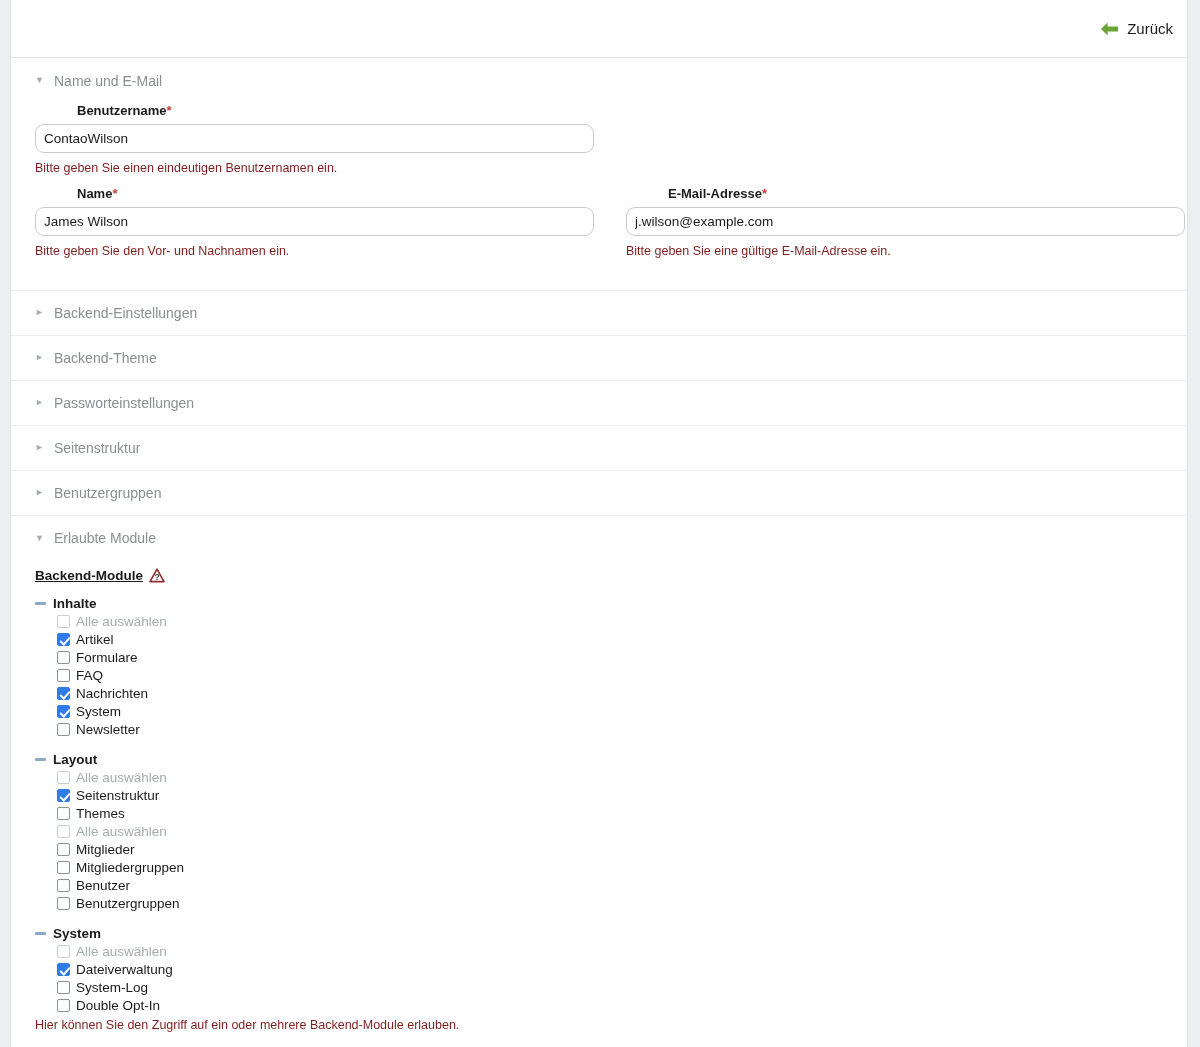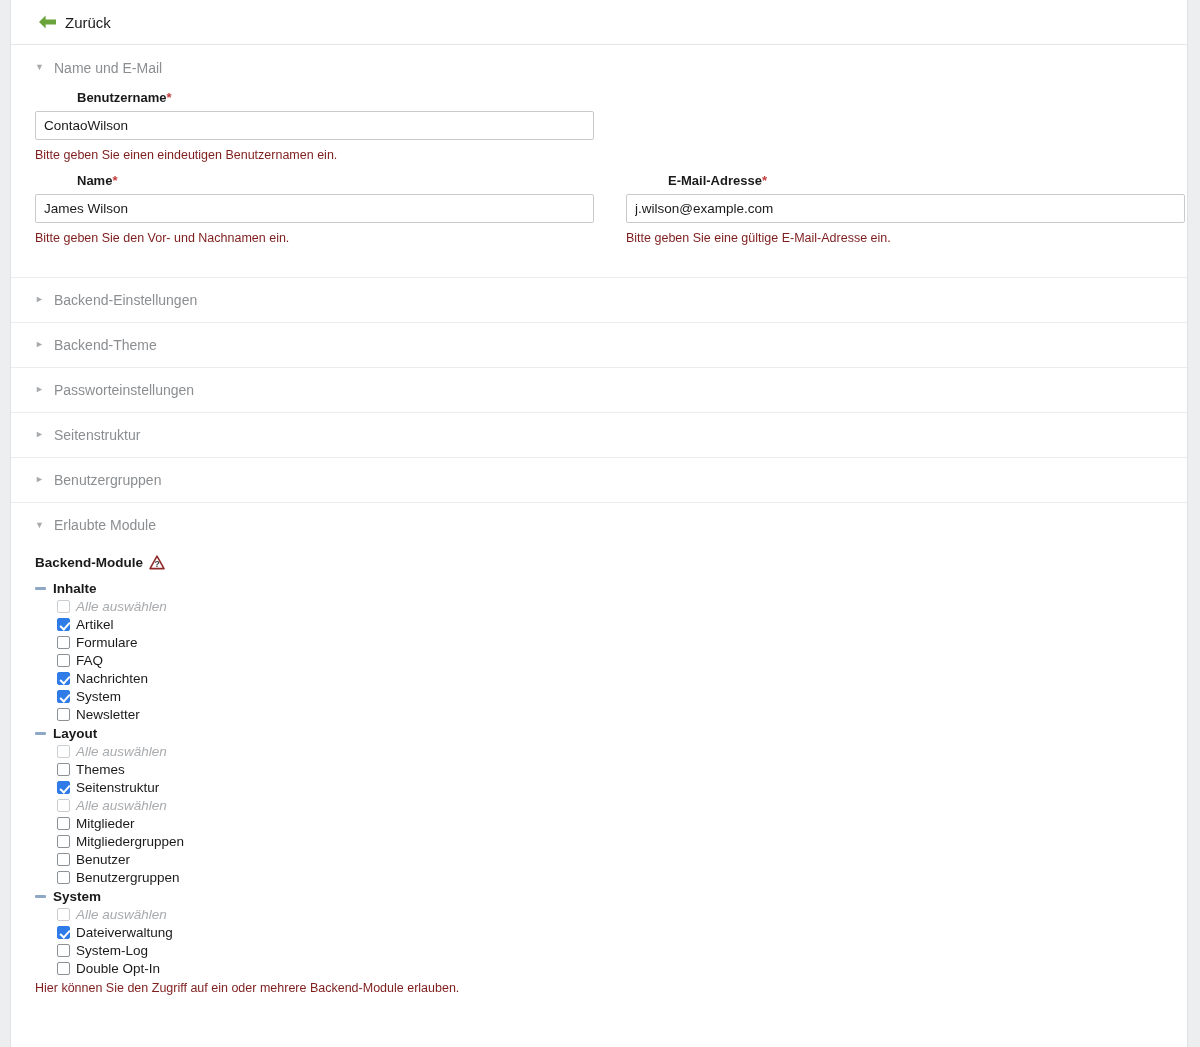--- a/index.html
+++ b/index.html
@@ -25,25 +25,25 @@
     width: 1178px;
     min-height: 1047px;
     background: #ffffff;
     border-left: 1px solid #dfe1e3;
     border-right: 1px solid #dfe1e3;
     box-sizing: border-box;
   }
 
   
   .topbar {
-    height: 45px;
+    height: 58px;
     border-bottom: 1px solid #e4e6e8;
     display: flex;
     align-items: center;
-    justify-content: flex-start;
+    justify-content: flex-end;
     padding-right: 14px;
     box-sizing: border-box;
     padding-left: 27px;
   }
   .back-link {
     display: inline-flex;
     align-items: center;
     gap: 8px;
     text-decoration: none;
     color: #1a1a1a;
@@ -109,21 +109,21 @@
   }
   label.fld .req { color: #c33c3c; font-weight: bold; }
 
   input.tf {
     display: block;
     width: 100%;
     height: 29px;
     box-sizing: border-box;
     padding: 4px 8px;
     border: 1px solid #c8cbcd;
-    border-radius: 2px;
+    border-radius: 9px;
     background: #fff;
     font-family: "Liberation Sans", sans-serif;
     font-size: 13.5px;
     color: #1a1a1a;
     outline: none;
   }
 
   p.hint {
     margin: 7px 0 0 0;
     color: #7f1d1d;
@@ -132,40 +132,41 @@
   }
 
   
   .cbx-label {
     display: flex;
     align-items: flex-start;
     gap: 6px;
     font-weight: bold;
     font-size: 13.5px;
     color: #1a1a1a;
-    margin: 7px 0 10px 0;
+    margin: 7px 0 1px 0;
+    text-decoration: underline;
   }
   .help-wizard {
     display: inline-flex;
     width: 16px;
     height: 15px;
     cursor: pointer;
   }
   .help-wizard svg { display: block; }
 
   .cb-group { margin: 0; }
   .cb-group-head {
     display: flex;
     align-items: center;
     gap: 7px;
     font-weight: bold;
     font-size: 13.5px;
     color: #1a1a1a;
     line-height: 18px;
-    margin-top: 1px;
+    margin-top: 12px;
   }
   .toggler {
     display: inline-block;
     width: 11px;
     height: 11px;
     position: relative;
     cursor: pointer;
     flex: 0 0 11px;
   }
   .toggler::before {
@@ -186,21 +187,20 @@
     align-items: center;
     gap: 6px;
     height: 18px;
     font-size: 13.5px;
     color: #1a1a1a;
     line-height: 18px;
   }
   .cb-item label { cursor: pointer; }
   .cb-item.disabled label {
     color: #a8abae;
-    font-style: italic;
     cursor: default;
   }
 
   input[type=checkbox].cb {
     -webkit-appearance: none;
     appearance: none;
     margin: 0;
     width: 13px;
     height: 13px;
     flex: 0 0 13px;
@@ -382,26 +382,26 @@
             <div class="cb-group-head">
               <span class="toggler"></span>
               <span>Layout</span>
             </div>
             <div class="cb-items">
               <div class="cb-item disabled">
                 <input type="checkbox" class="cb" id="cb-1-0" disabled="" style="">
                 <label for="cb-1-0">Alle auswählen</label>
               </div>
               <div class="cb-item">
+                <input type="checkbox" class="cb" id="cb-1-2" checked="" style="">
+                <label for="cb-1-2">Seitenstruktur</label>
+              </div>
+              <div class="cb-item">
                 <input type="checkbox" class="cb" id="cb-1-1" style="">
                 <label for="cb-1-1">Themes</label>
-              </div>
-              <div class="cb-item">
-                <input type="checkbox" class="cb" id="cb-1-2" checked="" style="">
-                <label for="cb-1-2">Seitenstruktur</label>
               </div>
             </div>
           </div>
           <div class="cb-group">
             <div class="cb-items">
               <div class="cb-item disabled">
                 <input type="checkbox" class="cb" id="cb-2-0" disabled="" style="">
                 <label for="cb-2-0">Alle auswählen</label>
               </div>
               <div class="cb-item">

